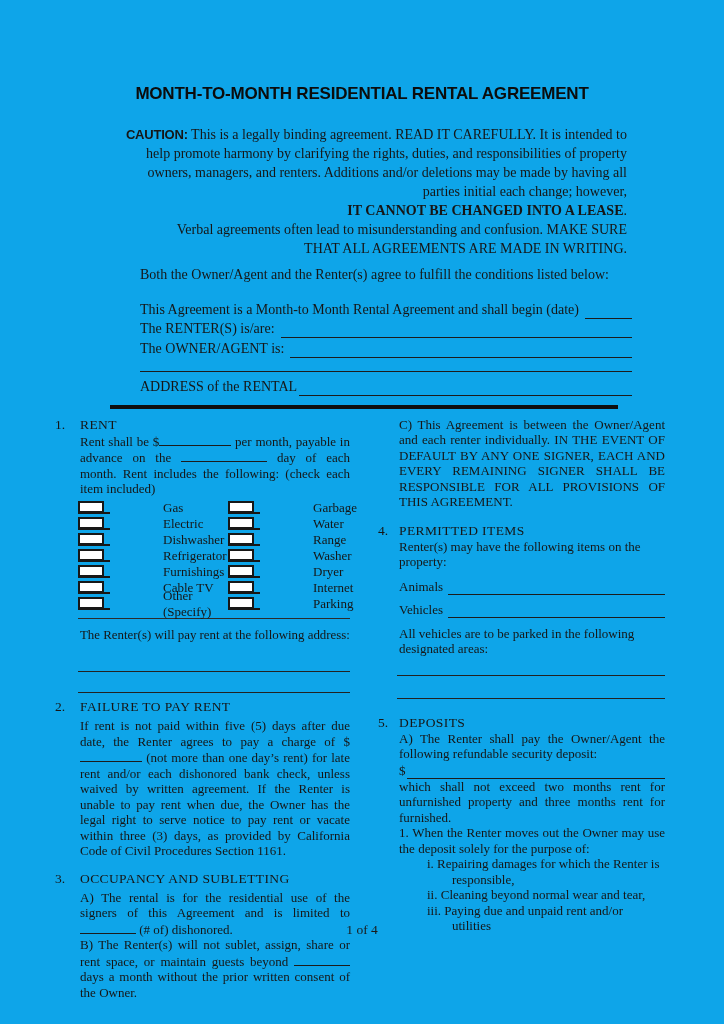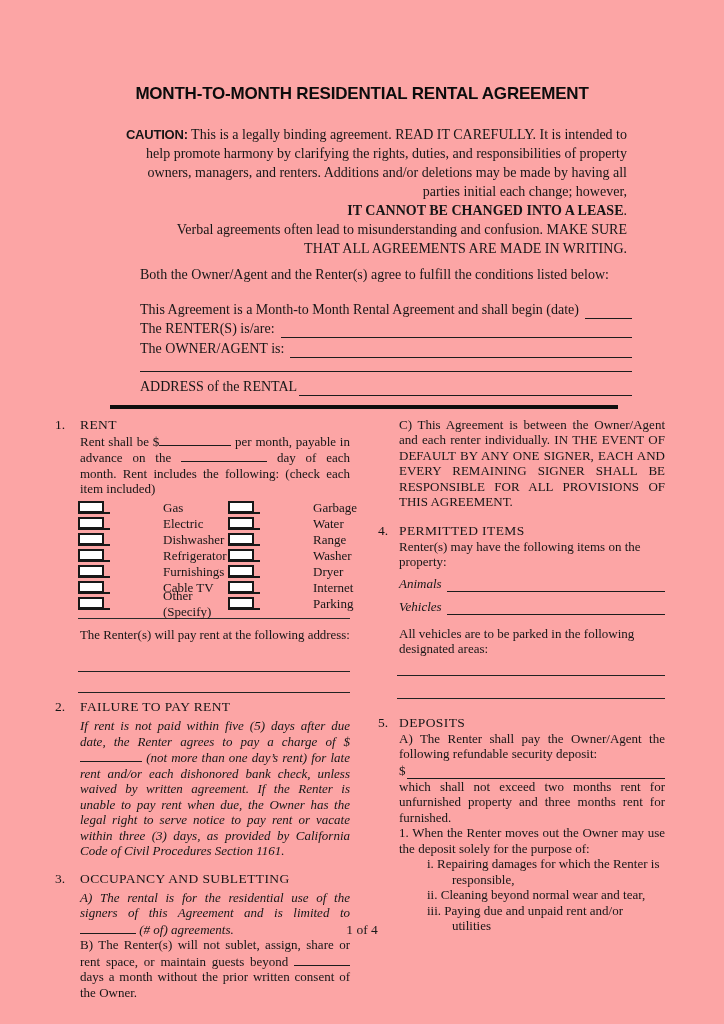--- a/index.html
+++ b/index.html
@@ -1,17 +1,17 @@
 <!DOCTYPE html>
 <html><head>
 <meta charset="utf-8">
 <style>
   html,body{margin:0;padding:0;background:#ffffff;}
   .sheet{
-    position:relative;width:724px;height:1024px;background:#fca5a5;overflow:hidden;
+    position:relative;width:724px;height:1024px;background:#0ea5e9;overflow:hidden;
     font-family:"Liberation Serif", serif;color:#161616;
     -webkit-font-smoothing:antialiased;
   }
   .content{padding:84px 52px 0 52px;}
   .title{
     text-align:center;font-family:"Liberation Sans", sans-serif;font-weight:bold;
     font-size:17px;letter-spacing:-0.2px;line-height:20px;color:#0c0c0c;
   }
   .caution{
     margin:21px 45px 0 88px;text-indent:-36px;
@@ -32,42 +32,42 @@
   .cols{display:flex;margin-top:8px;}
   .col-left{width:295px;margin-left:3px;flex:none;}
   .col-right{width:287px;margin-left:28px;flex:none;}
   .sec{display:flex;}
   .sec-num{flex:none;font-size:13.5px;line-height:16px;}
   .col-left .sec-num{width:25px;}
   .col-right .sec-num{width:21px;}
   .sec-body{flex:1;min-width:0;}
   .sec-head{font-size:13.5px;line-height:16px;letter-spacing:0.4px;}
   .para{margin:0;font-size:13px;line-height:15.5px;text-align:justify;}
-  .para.mt{margin-top:3px;font-style:italic;}
+  .para.mt{margin-top:3px;}
   .blank{display:inline-block;border-bottom:1.3px solid #1c1c1c;height:12px;vertical-align:baseline;}
   .w72{width:72px;} .w86{width:86px;} .w62{width:62px;} .w56{width:56px;}
   .cbx-grid{display:flex;margin-top:3px;margin-left:-2px;}
   .cbx-col{flex:none;}
   .cbx-col.first{width:150px;}
   .cbx-row{display:flex;align-items:center;height:16px;gap:48px;}
   .cbx-wrap{display:inline-flex;align-items:flex-end;border-bottom:2px solid #171717;padding-right:6px;}
   .cbx{width:26px;height:11px;border:2px solid #171717;border-bottom-width:1px;box-sizing:border-box;background:#fff;}
   .cbx-label{margin-left:5px;font-size:13px;}
   .rule-line{border-bottom:1.6px solid #2b2b2b;margin-left:-2px;margin-top:6px;}
   .pay-note{margin:9px 0 0 0;font-size:12.9px;line-height:15.5px;white-space:nowrap;}
   .write-line{border-bottom:1.4px solid #222;margin-left:-2px;}
   .write-line.first{margin-top:28px;}
   .write-line.second{margin-top:20px;}
   .sec2{margin-top:6px;}
   .sec3{margin-top:12px;}
   .sec4{margin-top:13px;}
   .sec5{margin-top:16px;}
   .intro-para{margin:0;font-size:13px;line-height:15.5px;}
   .field-rows{margin-top:6px;}
-  .field-row{display:flex;align-items:flex-start;height:23px;font-size:13px;font-style:italic;}
+  .field-row{display:flex;align-items:center;height:23px;font-size:13px;}
   .field-row .fill{margin-left:5px;height:15px;}
   .parking{margin-top:4px;}
   .r-line1{margin-top:18px;}
   .r-line2{margin-top:22px;}
   .dollar-row{display:flex;align-items:flex-end;height:17px;font-size:13px;}
   .dollar-row .fill{margin-left:1px;height:14px;}
   .purposes{margin-left:28px;}
   .purpose{margin:0;font-size:13px;line-height:15.5px;padding-left:25px;text-indent:-25px;}
   .footer{
     position:absolute;top:922px;left:0;width:100%;text-align:center;
@@ -239,21 +239,21 @@
           <div class="sec-body">
             <div class="sec-head">FAILURE TO PAY RENT</div>
             <p class="para mt"><span>If rent is not paid within five (5) days after due date, the Renter agrees to pay a charge of $</span><span class="blank w62"></span><span> (not more than one day’s rent) for late rent and/or each dishonored bank check, unless waived by written agreement. If the Renter is unable to pay rent when due, the Owner has the legal right to serve notice to pay rent or vacate within three (3) days, as provided by California Code of Civil Procedures Section 1161.</span></p>
           </div>
         </div>
 
         <div class="sec sec3">
           <span class="sec-num">3.</span>
           <div class="sec-body">
             <div class="sec-head">OCCUPANCY AND SUBLETTING</div>
-            <p class="para mt"><span>A) The rental is for the residential use of the signers of this Agreement and is limited to</span> <span class="blank w56"></span><span> (# of) agreements.</span></p>
+            <p class="para mt"><span>A) The rental is for the residential use of the signers of this Agreement and is limited to</span> <span class="blank w56"></span><span> (# of) dishonored.</span></p>
             <p class="para"><span>B) The Renter(s) will not sublet, assign, share or rent space, or maintain guests beyond</span> <span class="blank w56"></span><span> days a month without the prior written consent of the Owner.</span></p>
           </div>
         </div>
 
       </div>
 
       <div class="col-right">
 
         <div class="sec">
           <span class="sec-num"></span>

